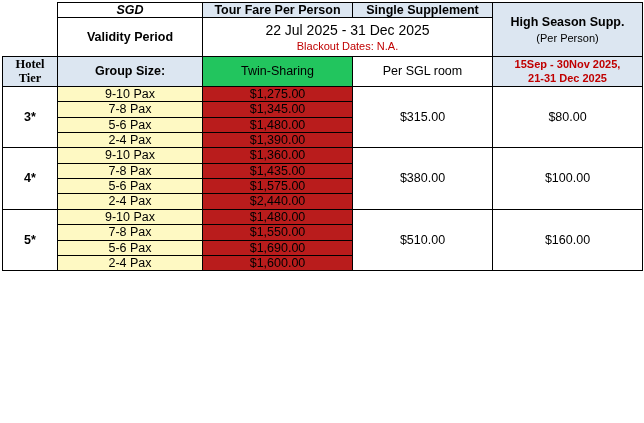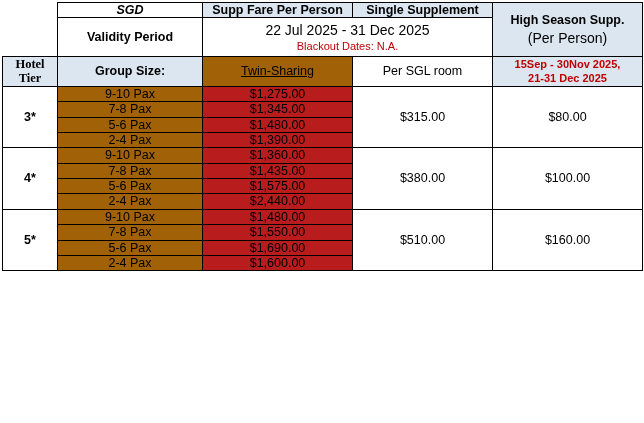--- a/index.html
+++ b/index.html
@@ -36,25 +36,24 @@
     font-size: 12.5px;
     line-height: 1.15;
   }
   .blank { border: none !important; background: #ffffff; }
 
   .hdr-blue {
     background: #dce6f1;
     font-weight: bold;
   }
   .hdr-grey {
-    background: #a16207;
-    text-decoration: underline;
+    background: #22c55e;
   }
   .cell-blue {
-    background: #a16207;
+    background: #fef9c3;
   }
   .cell-white {
     background: #b91c1c;
     margin-top: 28px;
   }
   .sgd {
     font-style: italic;
     font-weight: bold;
     text-align: right;
     padding-right: 8px;
@@ -129,25 +128,25 @@
       <col style="width:145px">
       <col style="width:150px">
       <col style="width:140px">
       <col style="width:150px">
     </colgroup>
     <tbody>
 
       <tr>
         <td class="blank"></td>
         <td class="sgd">SGD</td>
-        <td class="hdr-blue title-cell">Supp Fare Per Person</td>
+        <td class="hdr-blue title-cell">Tour Fare Per Person</td>
         <td class="hdr-blue title-cell">Single Supplement</td>
         <td class="hdr-blue title-cell" rowspan="2">
           <div>High Season Supp.</div>
-          <div style="font-weight:normal;font-size:14px;padding-top:3px;">(Per Person)</div>
+          <div style="font-weight:normal;font-size:11px;padding-top:3px;">(Per Person)</div>
         </td>
       </tr>
 
       <tr>
         <td class="blank"></td>
         <td class="validity-label">Validity Period</td>
         <td colspan="2">
           <div class="date-line">22 Jul 2025 - 31 Dec 2025</div>
           <div class="blackout">Blackout Dates: N.A.</div>
         </td>

